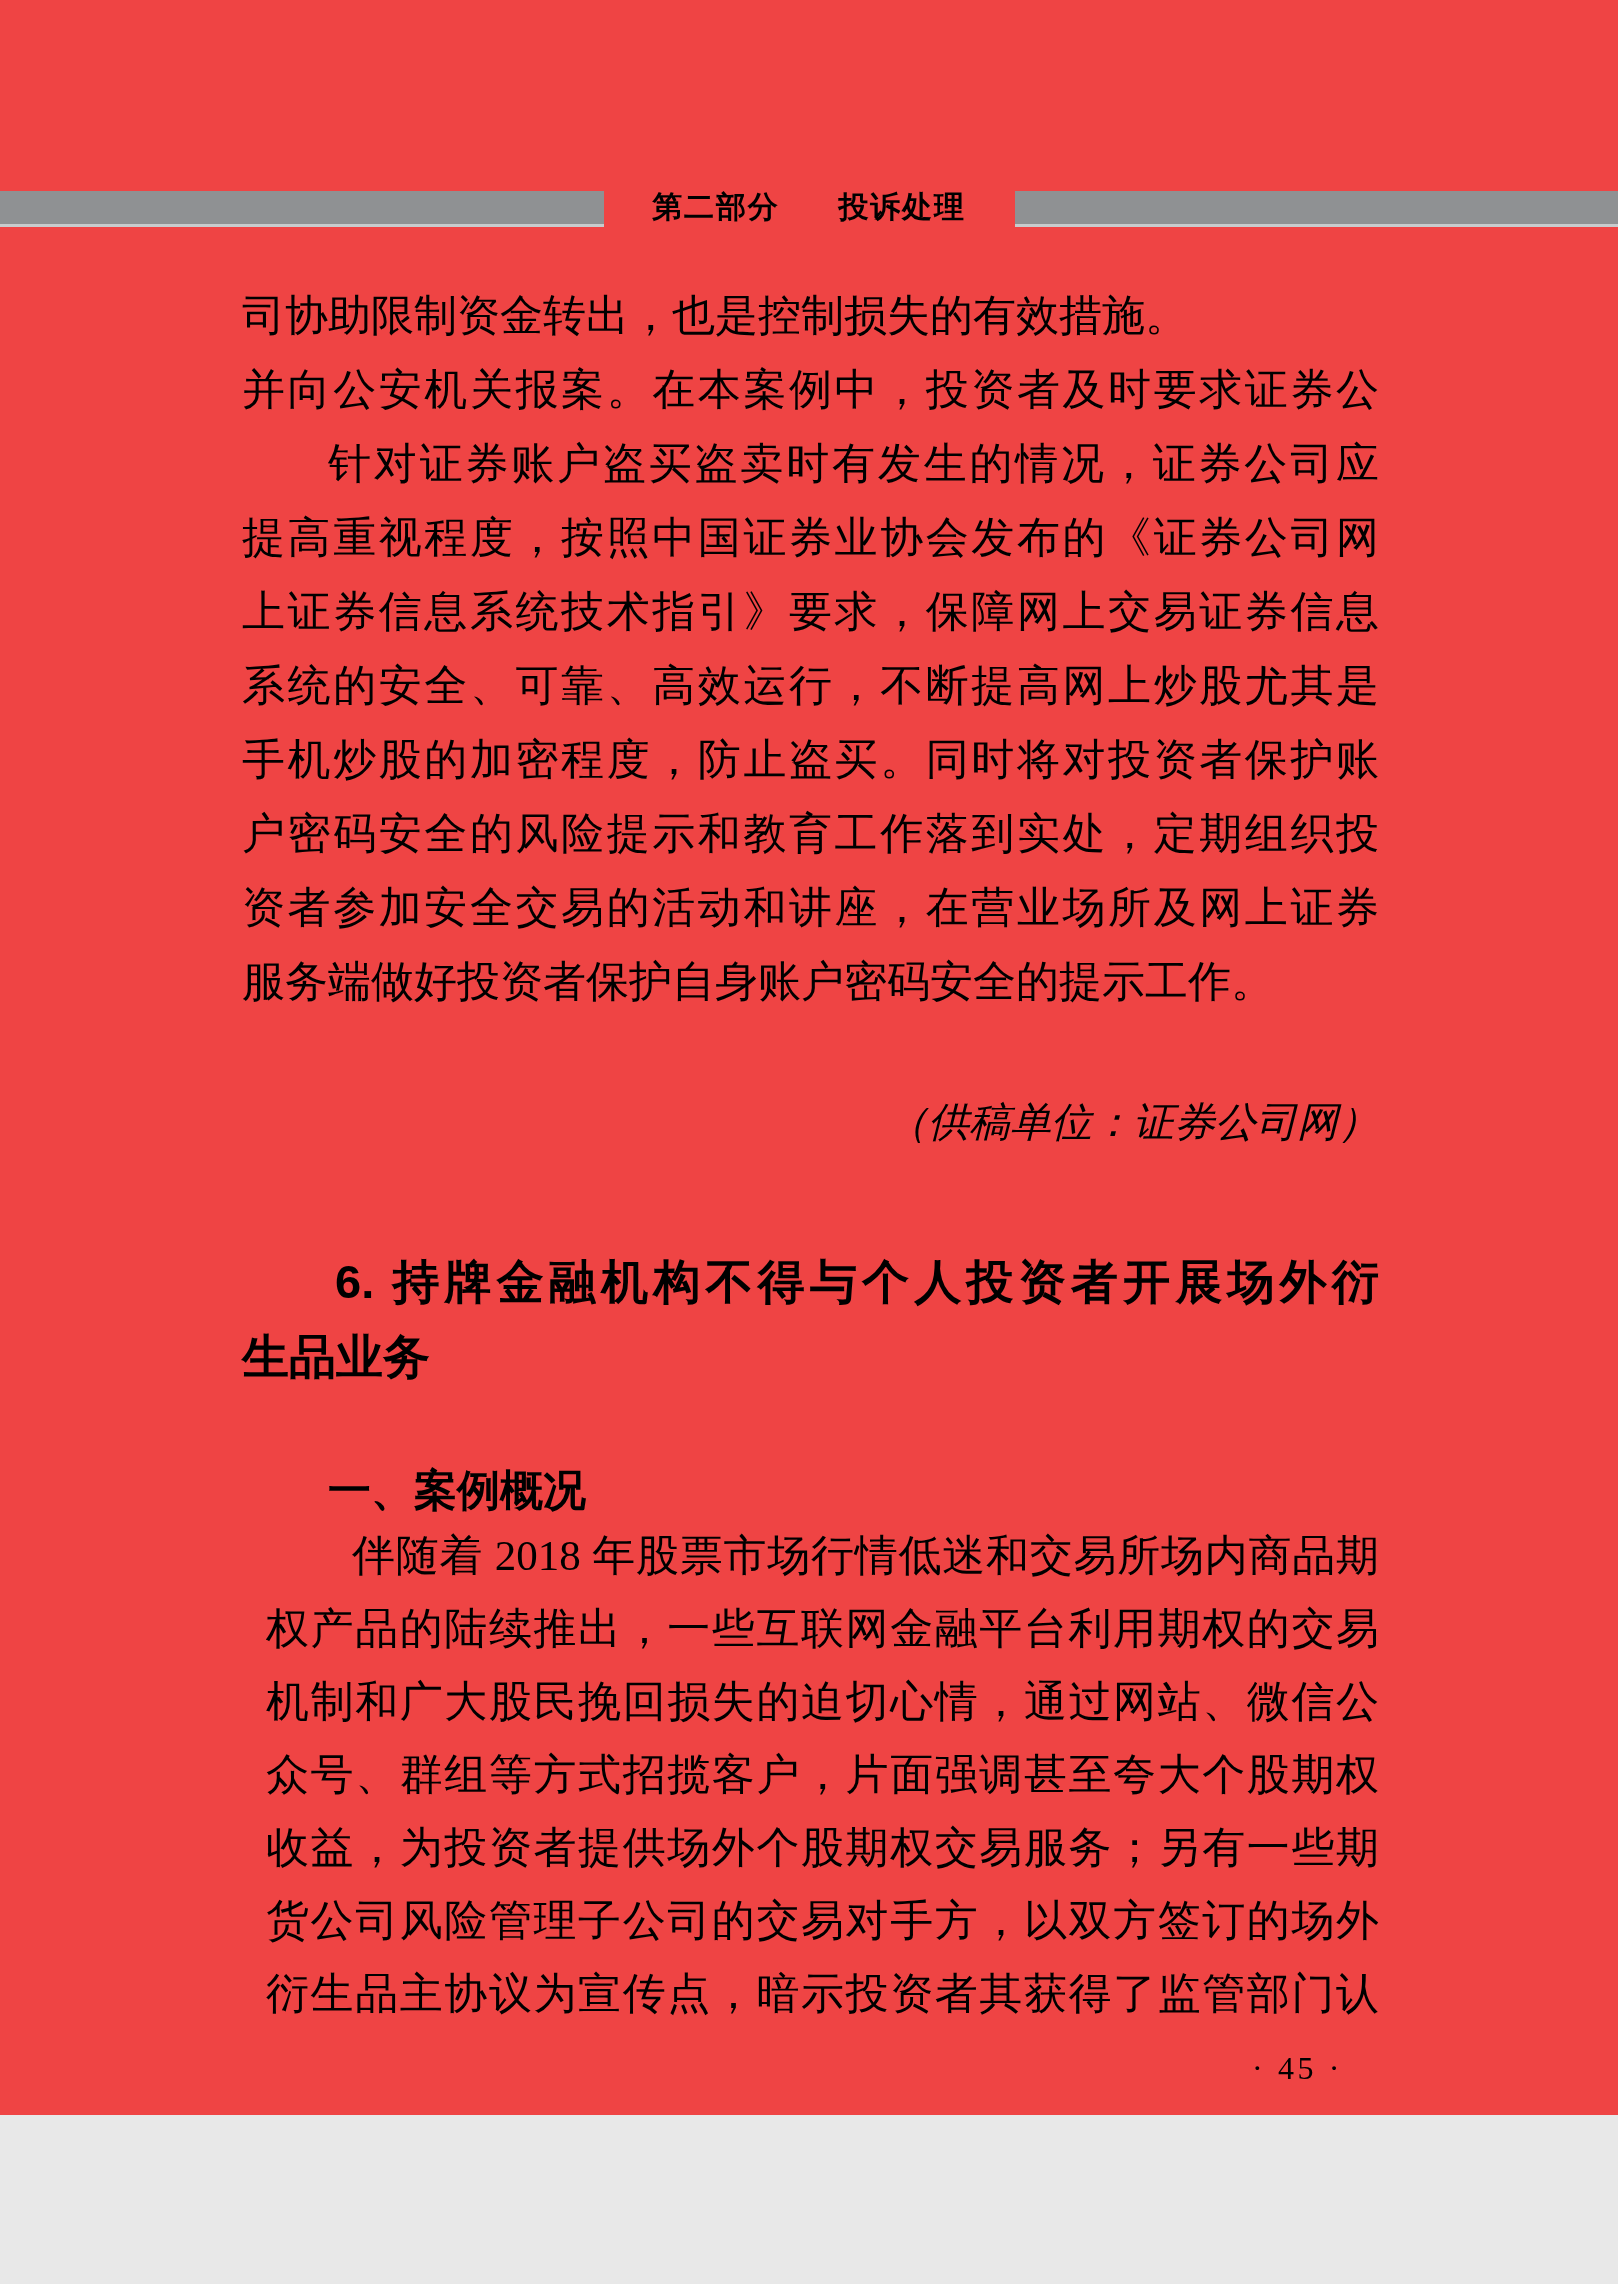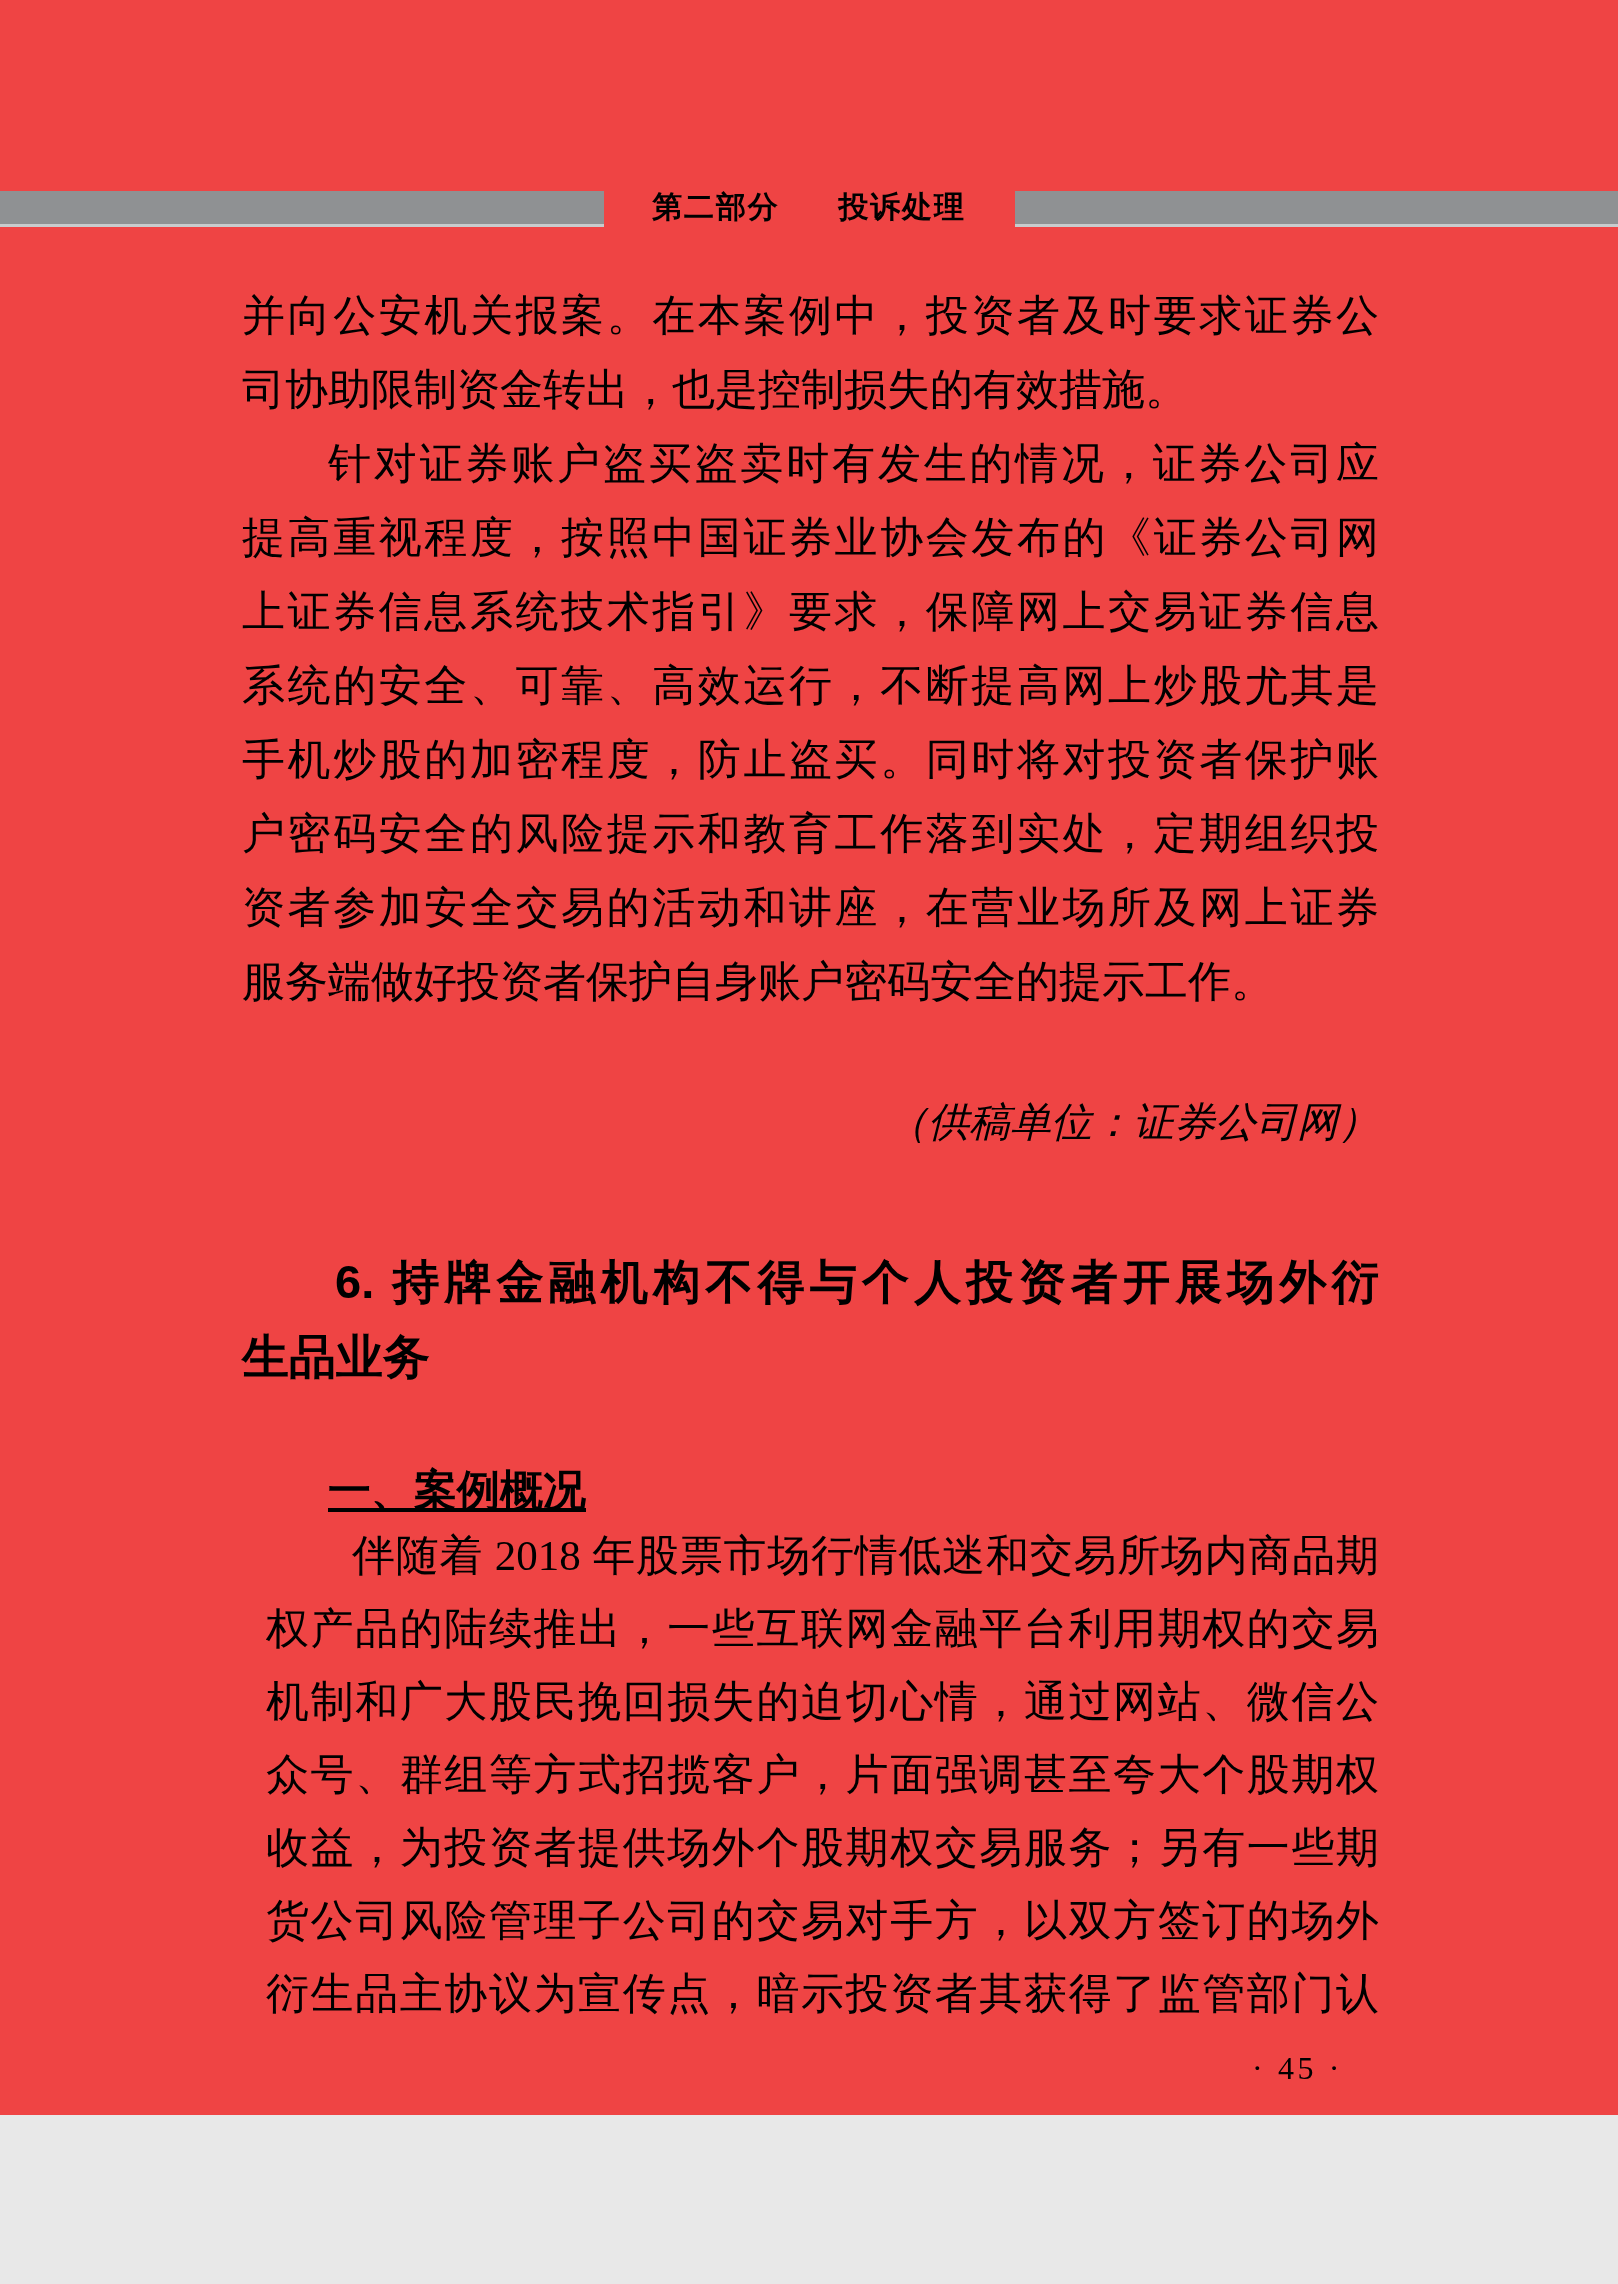--- a/index.html
+++ b/index.html
@@ -75,21 +75,20 @@
     line-height: 75px;
   }
   .section-heading .line.indent2 { padding-left: 93px; }
 
   .subsection-heading { top: 1453px; }
   .subsection-heading .line {
     font-family: "Liberation Sans", "DejaVu Sans", sans-serif;
     font-weight: bold;
     text-align: left;
     text-align-last: left;
-    text-decoration: underline;
   }
 
   .block-3 { top: 1519px; }
   .block-3 .line { line-height: 73px; margin-left: 24px; }
 
   .page-number {
     position: absolute;
     top: 2049px;
     right: 297px;
     font-size: 32px;
@@ -103,22 +102,22 @@
 <div class="page">
 
   <div class="header-bar left"></div>
   <div class="header-bar right"></div>
   <div class="header-title">
     <span>第二部分</span>
     <span>投诉处理</span>
   </div>
 
   <div class="col block-1">
+    <div class="line endline">司协助限制资金转出，也是控制损失的有效措施。</div>
     <div class="line">并向公安机关报案。在本案例中，投资者及时要求证券公</div>
-    <div class="line endline">司协助限制资金转出，也是控制损失的有效措施。</div>
     <div class="line indent2">针对证券账户盗买盗卖时有发生的情况，证券公司应</div>
     <div class="line">提高重视程度，按照中国证券业协会发布的《证券公司网</div>
     <div class="line">上证券信息系统技术指引》要求，保障网上交易证券信息</div>
     <div class="line">系统的安全、可靠、高效运行，不断提高网上炒股尤其是</div>
     <div class="line">手机炒股的加密程度，防止盗买。同时将对投资者保护账</div>
     <div class="line">户密码安全的风险提示和教育工作落到实处，定期组织投</div>
     <div class="line">资者参加安全交易的活动和讲座，在营业场所及网上证券</div>
     <div class="line endline">服务端做好投资者保护自身账户密码安全的提示工作。</div>
   </div>
 

